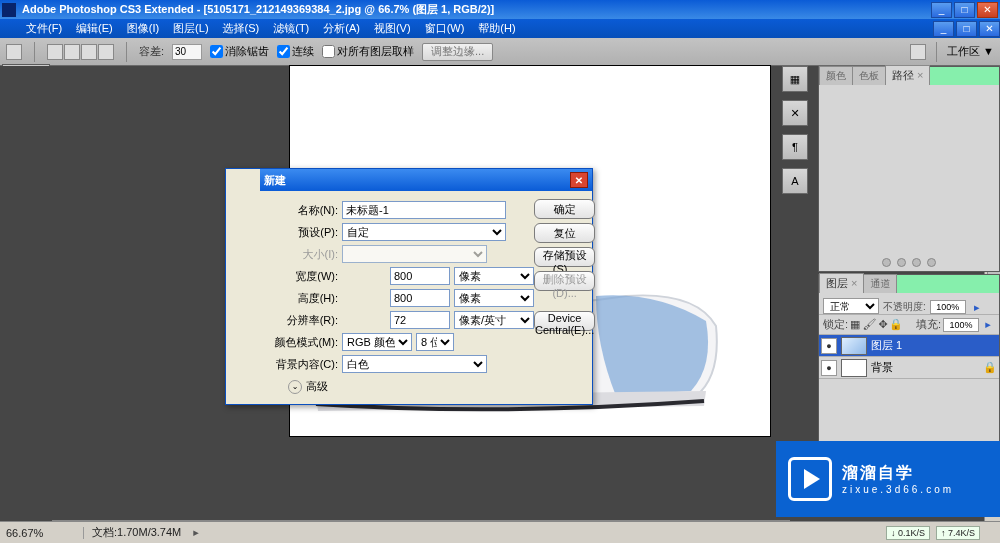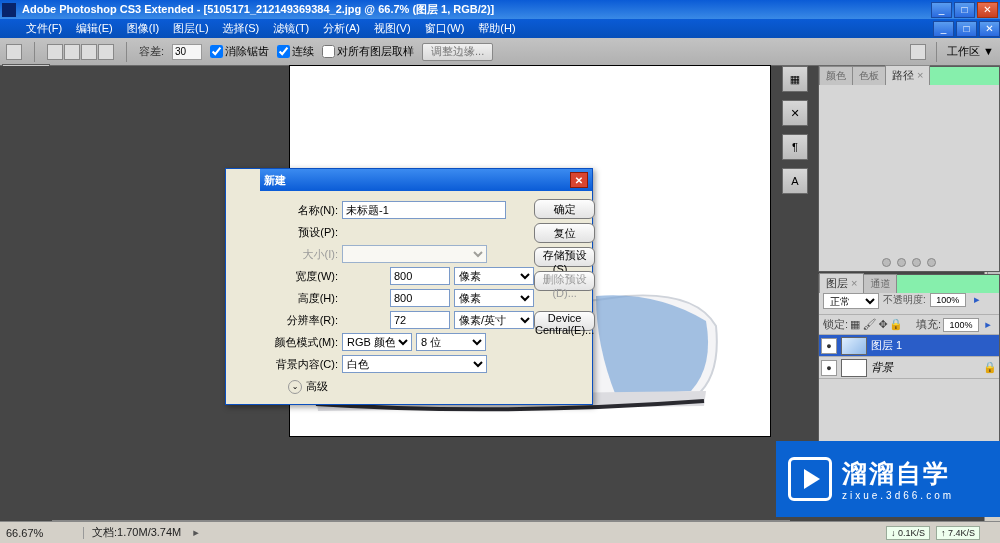--- a/index.html
+++ b/index.html
@@ -56,21 +56,21 @@
 .panel { background: #d6d6d6; border: 1px solid #5a5a5a; }
 .panel .tabs { display: flex; background: #86efac; height: 18px; align-items: flex-end; }
 .panel .tab { padding: 2px 6px; background: #d6d6d6; border: 1px solid #8a8a8a; border-bottom: none; margin-right: -1px; font-size: 10px; color: #333; }
 .panel .tab.inactive { background: #c4c4c4; color: #666; }
 .panel .tab .x { margin-left: 3px; color: #888; }
 .panel .body { background: #d6d6d6; min-height: 20px; }
 .color-panel .body { height: 186px; position: relative; }
 .dots-row { position: absolute; bottom: 4px; left: 0; right: 0; display: flex; justify-content: center; gap: 6px; }
 .dot { width: 9px; height: 9px; border-radius: 50%; background: #bbb; border: 1px solid #888; }
 .layers-panel .body { height: 156px; }
-.layer-bar { display: flex; align-items: flex-start; height: 22px; padding: 0 4px; gap: 4px; border-bottom: 1px solid #b0b0b0; }
+.layer-bar { display: flex; align-items: flex-end; height: 22px; padding: 0 4px; gap: 4px; border-bottom: 1px solid #b0b0b0; }
 .layer-select { height: 16px; border: 1px solid #999; background: #fff; font-size: 10px; padding: 0 2px; width: 56px; }
 .layer-opts { display: flex; align-items: center; height: 20px; padding: 0 4px; gap: 2px; border-bottom: 1px solid #b0b0b0; font-size: 10px; color: #444; }
 .layer-opts .pct { width: 36px; height: 14px; border: 1px solid #999; background: #fff; font-size: 9px; text-align: center; }
 .layer-list { }
 .layer-row { display: flex; align-items: center; height: 22px; border-bottom: 1px solid #b0b0b0; padding: 0 2px; gap: 4px; }
 .layer-row.sel { background: #2a5dc8; color: #fff; }
 .eye { width: 16px; height: 16px; border: 1px solid #999; background: #fff; display: flex; align-items: center; justify-content: center; font-size: 9px; color: #333; }
 .thumb { width: 26px; height: 18px; background: #fff; border: 1px solid #666; display: inline-block; }
 .layer-row.sel .thumb { background: linear-gradient(135deg,#dfefff,#8fb8e8); }
 .panel-footer { height: 20px; border-top: 1px solid #aaa; display: flex; align-items: center; justify-content: flex-end; gap: 6px; padding: 0 4px; }
@@ -105,21 +105,21 @@
 .dlg-btn { height: 20px; background: linear-gradient(#fdfdfd,#e3e3e3); border: 1px solid #7c7c7c; border-radius: 6px; font-size: 11px; }
 .dlg-btn:disabled { color: #999; }
 .dlg-adv { display: flex; align-items: center; gap: 4px; margin-top: 4px; color: #000; padding-left: 20px; }
 .chev { width: 14px; height: 14px; border: 1px solid #999; border-radius: 8px; display: flex; align-items: center; justify-content: center; font-size: 8px; }
 .dlg-size { text-align: center; margin-top: 20px; font-size: 11px; color: #000; }
 
 
 .watermark { position: absolute; right: 0; bottom: 26px; width: 224px; height: 76px; background: #0a62d1; color: #fff; display: flex; align-items: center; gap: 10px; padding: 0 12px; }
 .watermark .play { width: 44px; height: 44px; border: 3px solid #fff; border-radius: 6px; display: flex; align-items: center; justify-content: center; }
 .watermark .play::after { content: ""; border-left: 16px solid #fff; border-top: 10px solid transparent; border-bottom: 10px solid transparent; margin-left: 4px; }
-.watermark .txt .big { font-size: 25px; font-weight: bold; letter-spacing: 2px; }
+.watermark .txt .big { font-size: 16px; font-weight: bold; letter-spacing: 2px; }
 .watermark .txt .small { font-size: 10px; letter-spacing: 3px; }
 
 .sel-arrow { width: 14px; text-align: center; color: #2a5dc8; }
 </style>
 </head>
 <body>
 
 <div class="titlebar">
   <span class="ps-logo"></span>
   <span class="title-text">Adobe Photoshop CS3 Extended - [5105171_212149369384_2.jpg @ 66.7% (图层 1, RGB/2)]</span>
@@ -283,21 +283,21 @@
       </div>
       <div class="layer-list">
         <div class="layer-row sel">
           <div class="eye">●</div>
           <span class="thumb"></span>
           <span>图层 1</span>
         </div>
         <div class="layer-row">
           <div class="eye">●</div>
           <span class="thumb"></span>
-          <span style="font-style:italic">背景</span>
+          <span style="">背景</span>
           <span style="margin-left:auto">🔒</span>
         </div>
       </div>
     </div>
     <div class="panel-footer">
       <div class="pf-icon"></div>
       <div class="pf-icon"></div>
       <div class="pf-icon"></div>
       <div class="pf-icon"></div>
       <div class="pf-icon"></div>
@@ -313,20 +313,21 @@
     <div class="dlg-x">✕</div>
   </div>
   <div class="dlg-body">
     <div class="dlg-form">
       <div class="dlg-row">
         <span class="lbl">名称(N):</span>
         <input class="dlg-in w1" value="未标题-1" style="">
       </div>
       <div class="dlg-row">
         <span class="lbl">预设(P):</span>
+        <select class="dlg-sel w1"><option>自定</option></select>
       </div>
       <div class="dlg-row">
         <span class="lbl dim">大小(I):</span>
         <select class="dlg-sel" style="width:145px" disabled=""></select>
       </div>
       <div class="dlg-row">
         <span class="lbl">宽度(W):</span>
         <input class="dlg-in w2" value="800" style="">
         <select class="dlg-sel w3"><option>像素</option></select>
       </div>
@@ -336,21 +337,21 @@
         <select class="dlg-sel w3"><option>像素</option></select>
       </div>
       <div class="dlg-row">
         <span class="lbl">分辨率(R):</span>
         <input class="dlg-in w2" value="72" style="">
         <select class="dlg-sel w3"><option>像素/英寸</option></select>
       </div>
       <div class="dlg-row">
         <span class="lbl">颜色模式(M):</span>
         <select class="dlg-sel" style="width:70px"><option>RGB 颜色</option></select>
-        <select class="dlg-sel" style="width:70px"><option>8 位</option></select>
+        <select class="dlg-sel" style="width:38px"><option>8 位</option></select>
       </div>
       <div class="dlg-row">
         <span class="lbl">背景内容(C):</span>
         <select class="dlg-sel" style="width:145px"><option>白色</option></select>
       </div>
       <div class="dlg-adv">
         <span class="chev">⌄</span>
         <span>高级</span>
       </div>
     </div>

